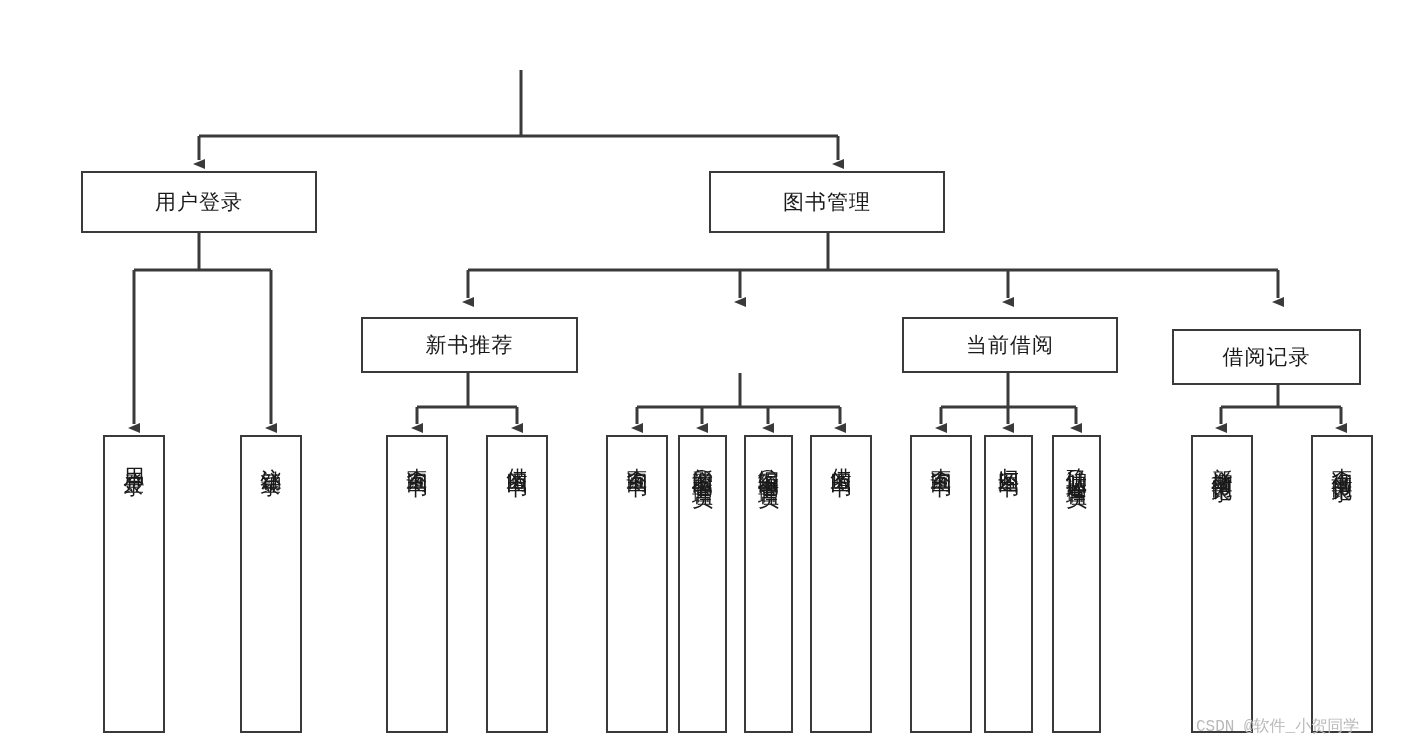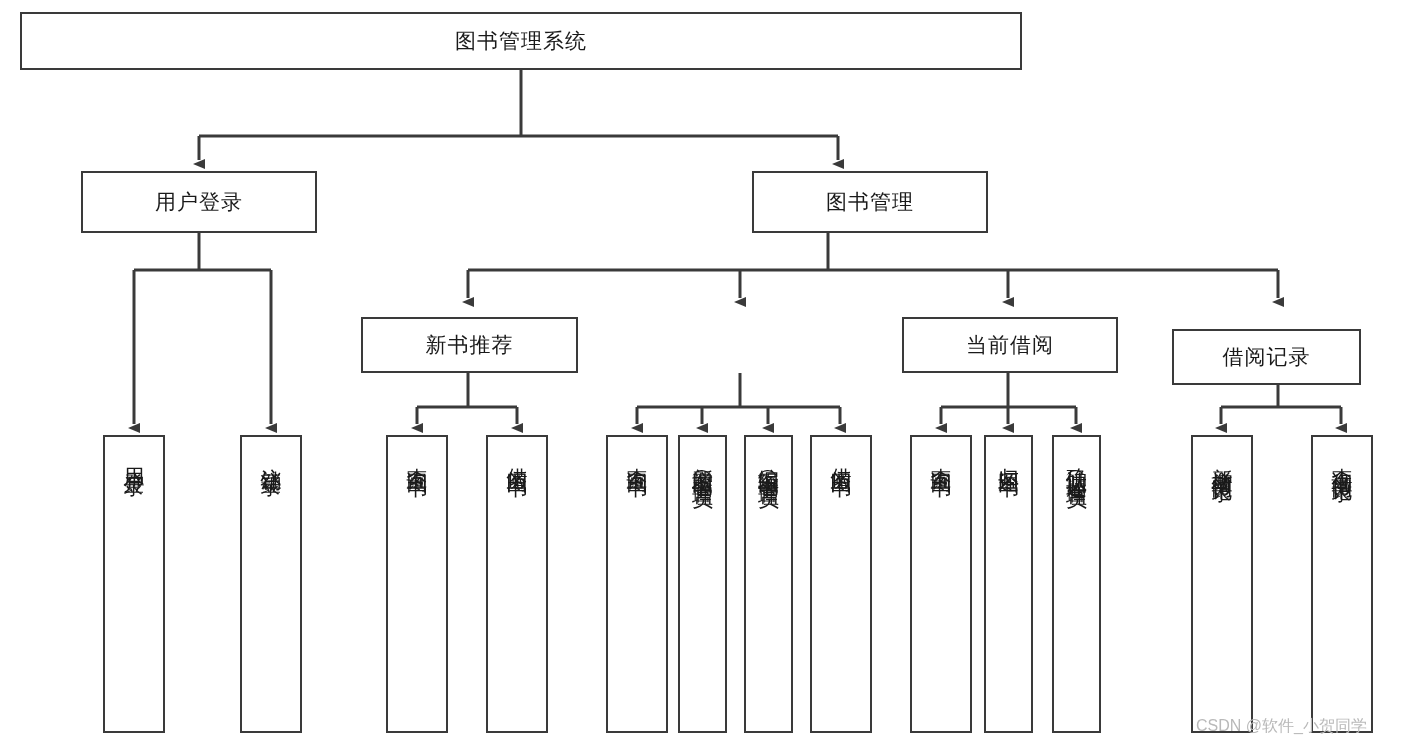--- a/index.html
+++ b/index.html
@@ -63,21 +63,21 @@
     white-space: nowrap;
   }
   #watermark {
     position: absolute;
     left: 1196px;
     top: 716px;
     font-size: 16px;
     color: #b9b9b9;
     z-index: 5;
     white-space: nowrap;
-    font-family: Liberation Sans, sans-serif;
+    font-family: Liberation Mono, monospace;
   }
 </style>
 </head>
 <body>
 
 <div id="diagram-root">
 
   <svg id="diagram-svg" viewBox="0 0 1405 747" xmlns="http://www.w3.org/2000/svg">
     <defs>
       <marker id="arrow" markerWidth="10" markerHeight="12" refX="1" refY="6" orient="auto" markerUnits="userSpaceOnUse">
@@ -121,28 +121,25 @@
       <path d="M1008,407 L1008,424" marker-end="url(#arrow)"></path>
       <path d="M1076,407 L1076,424" marker-end="url(#arrow)"></path>
 
       <path d="M1278,373 L1278,407"></path>
       <path d="M1221,407 L1341,407"></path>
       <path d="M1221,407 L1221,424" marker-end="url(#arrow)"></path>
       <path d="M1341,407 L1341,424" marker-end="url(#arrow)"></path>
     </g>
   </svg>
 
-  <div class="node horiz" style="left:20px; top:12px; width:1002px; height:58px;">
-    <span class="node-label">图书管理系统</span>
-  </div>
 
   <div class="node horiz" style="left:81px; top:171px; width:236px; height:62px;">
     <span class="node-label">用户登录</span>
   </div>
-  <div class="node horiz" style="left:752px; top:171px; width:236px; height:62px;">
+  <div class="node horiz" style="left:709px; top:171px; width:236px; height:62px;">
     <span class="node-label">图书管理</span>
   </div>
 
   <div class="node horiz" style="left:361px; top:317px; width:217px; height:56px;justify-content:center;">
     <span class="node-label">新书推荐</span>
   </div>
   <div class="node horiz" style="left:902px; top:317px; width:216px; height:56px;">
     <span class="node-label">当前借阅</span>
   </div>
   <div class="node horiz" style="left:1172px; top:329px; width:189px; height:56px;">

